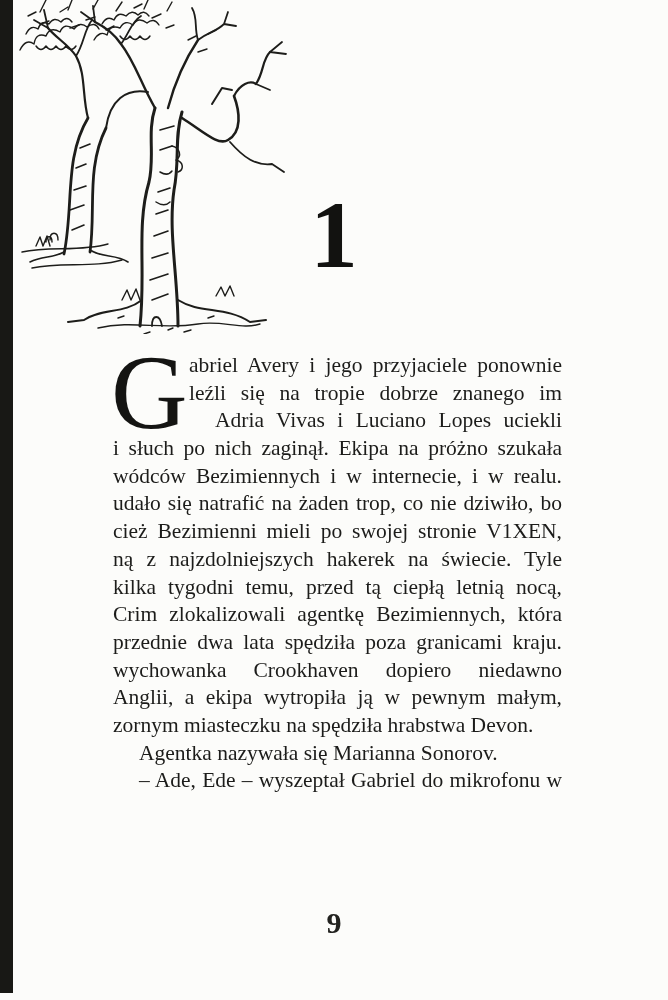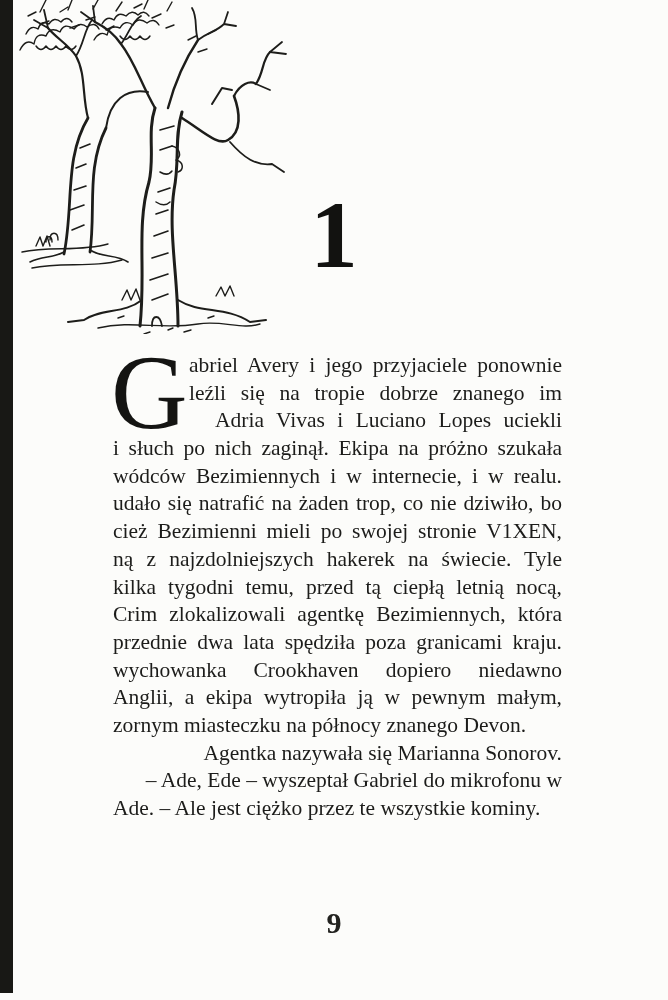--- a/index.html
+++ b/index.html
@@ -33,21 +33,21 @@
   .line{
     height:27.7px;line-height:27.7px;white-space:nowrap;
     text-align:left;
   }
   .line.just{
     white-space:normal;text-align:justify;text-align-last:justify;
     overflow:hidden;
   }
   .line.dc{margin-left:76px;}
   .line.dc2{margin-left:102px;}
-  .line.ind{text-indent:26px;text-align:right;}
+  .line.ind{text-indent:26px;}
   .page-number{
     position:absolute;left:0;top:906px;width:100%;
     text-align:center;font-size:30px;line-height:1.1;font-weight:700;
     color:#22221f;
   }
   svg .ink{stroke:#1d1d1a;fill:none;stroke-linecap:round;stroke-linejoin:round;}
 </style>
 </head>
 <body>
 
@@ -128,22 +128,21 @@
         <div class="line just">i słuch po nich zaginął. Ekipa na próżno szukała przy-</div>
         <div class="line just">wódców Bezimiennych i w internecie, i w realu. Nie</div>
         <div class="line just">udało się natrafić na żaden trop, co nie dziwiło, bo prze-</div>
         <div class="line just">cież Bezimienni mieli po swojej stronie V1XEN, jed-</div>
         <div class="line just">ną z najzdolniejszych hakerek na świecie. Tyle tylko, że</div>
         <div class="line just">kilka tygodni temu, przed tą ciepłą letnią nocą, bracia</div>
         <div class="line just">Crim zlokalizowali agentkę Bezimiennych, która po-</div>
         <div class="line just">przednie dwa lata spędziła poza granicami kraju. Była</div>
         <div class="line just">wychowanka Crookhaven dopiero niedawno wróciła do</div>
         <div class="line just">Anglii, a ekipa wytropiła ją w pewnym małym, niepo-</div>
-        <div class="line">zornym miasteczku na północy znanego Devon.</div>
+        <div class="line">zornym miasteczku na spędziła hrabstwa Devon.</div>
         <div class="line ind">Agentka nazywała się Marianna Sonorov.</div>
         <div class="line ind just">– Ade, Ede – wyszeptał Gabriel do mikrofonu w słu-</div>
-        <div class="line">Ade. – Ale jest ciężko przez te wszystkie kominy.</div>
       </div>
   </div>
 
   <div class="page-number">9</div>
 
 </div>
 
 </body></html>

